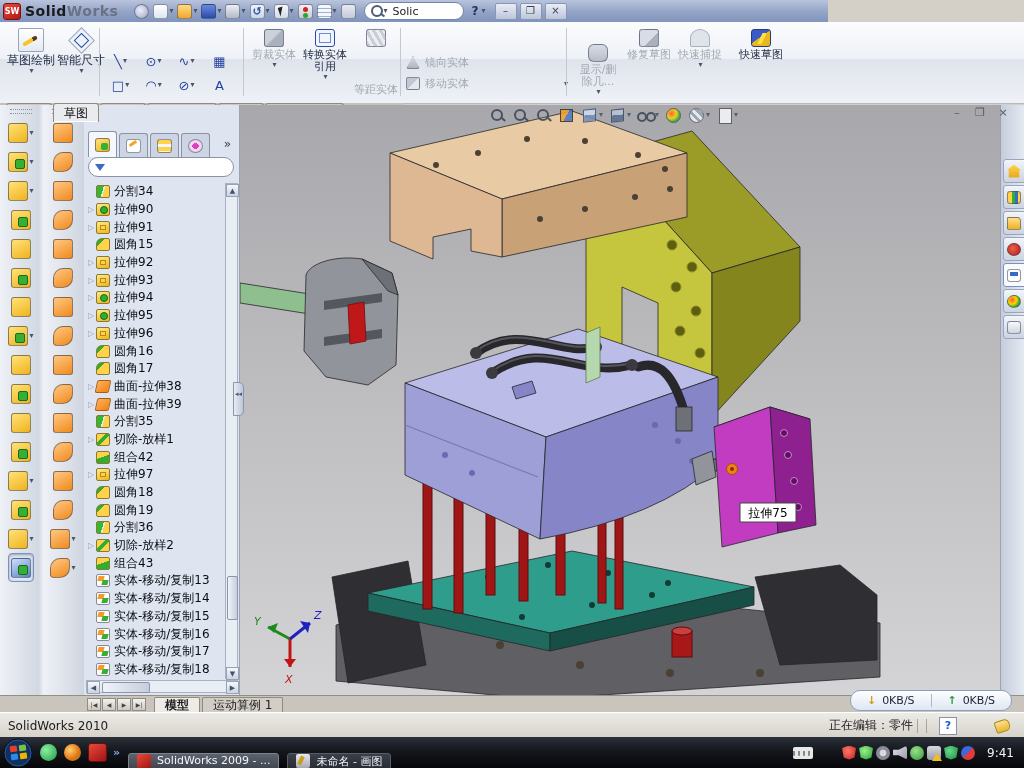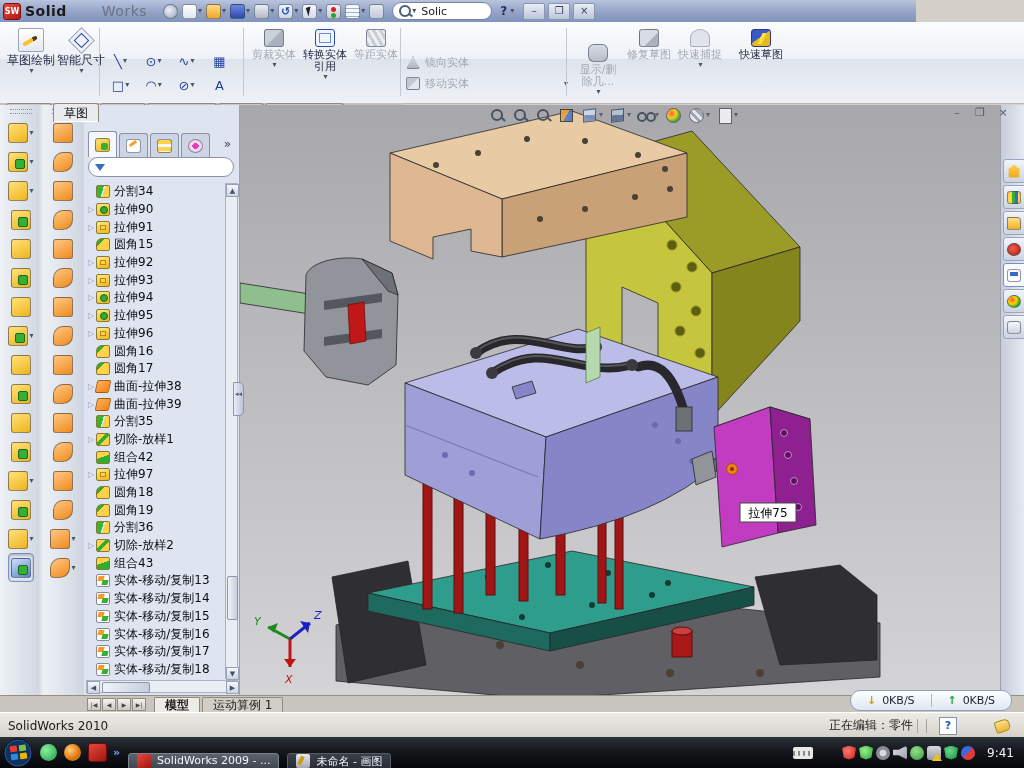--- a/index.html
+++ b/index.html
@@ -3,28 +3,28 @@
 <meta charset="utf-8">
 <style>
   html,body{margin:0;padding:0;background:#555;font-family:"DejaVu Sans","Liberation Sans",sans-serif;}
   #stage{position:relative;width:1024px;height:768px;overflow:hidden;background:#d4d0c8;cursor:default;
          -webkit-user-select:none;user-select:none;}
   .abs{position:absolute;}
   .dd{font-size:8px;color:#4a5568;margin-left:1px;line-height:1;}
   .chip{display:inline-block;border-radius:3px;border:1px solid rgba(55,65,90,.55);box-sizing:border-box;flex:none;}
 
   
-  #titlebar{left:0;top:0;width:916px;height:22px;display:flex;align-items:center;
+  #titlebar{left:0;top:0;width:828px;height:22px;display:flex;align-items:center;
     background:linear-gradient(180deg,var(--c-title-top,#b9c4dd) 0%,#93a3c6 55%,var(--c-title-bot,#8194bc) 100%);
     border-bottom:1px solid #5a6b90;}
   .sw-badge{width:16px;height:15px;margin:0 4px 0 3px;border-radius:3px;background:linear-gradient(145deg,#e84a3a,#b01818);
     color:#fff;font-size:8px;font-weight:bold;display:flex;align-items:center;justify-content:center;flex:none;
     border:1px solid #7e0f0f;}
   .logo-bold{font-weight:bold;font-size:14px;color:#1b1b1b;letter-spacing:.5px;}
-  .logo-light{font-weight:normal;font-size:14px;color:#6a7285;letter-spacing:.5px;padding-left:35px;}
+  .logo-light{font-weight:bold;font-size:14px;color:#6a7285;letter-spacing:.5px;}
   #menubar{display:flex;margin-left:26px;}
   .menu-item{font-size:12px;color:#10131c;padding:2px 11px;white-space:nowrap;}
   #tb-icons{display:flex;align-items:center;margin-left:14px;}
   .tbi{display:flex;align-items:center;margin:0 2px;}
   .tc{width:15px;height:15px;}
   .tc-pin{background:radial-gradient(circle at 40% 40%,#eef,#9aa4ba);border-radius:50%;}
   .tc-new{background:linear-gradient(#ffffff,#dfe6f2);}
   .tc-open{background:linear-gradient(#ffd98a,#f0a828);}
   .tc-save{background:linear-gradient(#6a8ae0,#2a4aa8);}
   .tc-print{background:linear-gradient(#eceef4,#b4b9c6);}
@@ -370,21 +370,21 @@
         <div class="rb-mid dis" style="left: 250px; top: 4px;">
           <span class="chip mi mi-trim"></span>
           <span class="lbl2">剪裁实体</span>
           <span class="dd">▾</span>
         </div>
         <div class="rb-mid en" style="left: 301px; top: 4px;">
           <span class="chip mi mi-convert"></span>
           <span class="lbl2">转换实体引用</span>
           <span class="dd">▾</span>
         </div>
-        <div class="rb-mid dis" style="left: 352px; top: 4px;">
+        <div class="rb-mid dis" style="left: 352px; top: 4px; gap: 35px;">
           <span class="chip mi mi-offset"></span>
           <span class="lbl2">等距实体</span>
         </div>
       </div>
     <div class="vsep" style="left:400px;"></div>
     <div class="rb-rows" id="rb-rows">
         <div class="rb-row dis">
           <span class="chip row-ico ro-mirror"></span>
           <span>镜向实体</span>
         </div>

